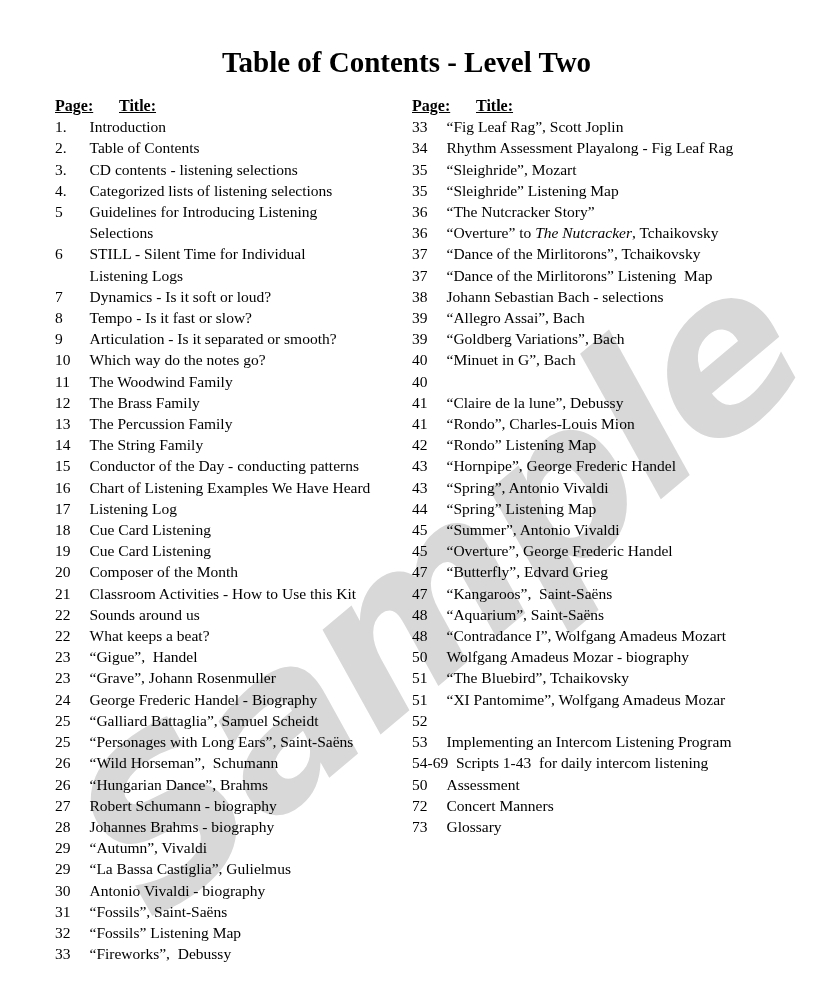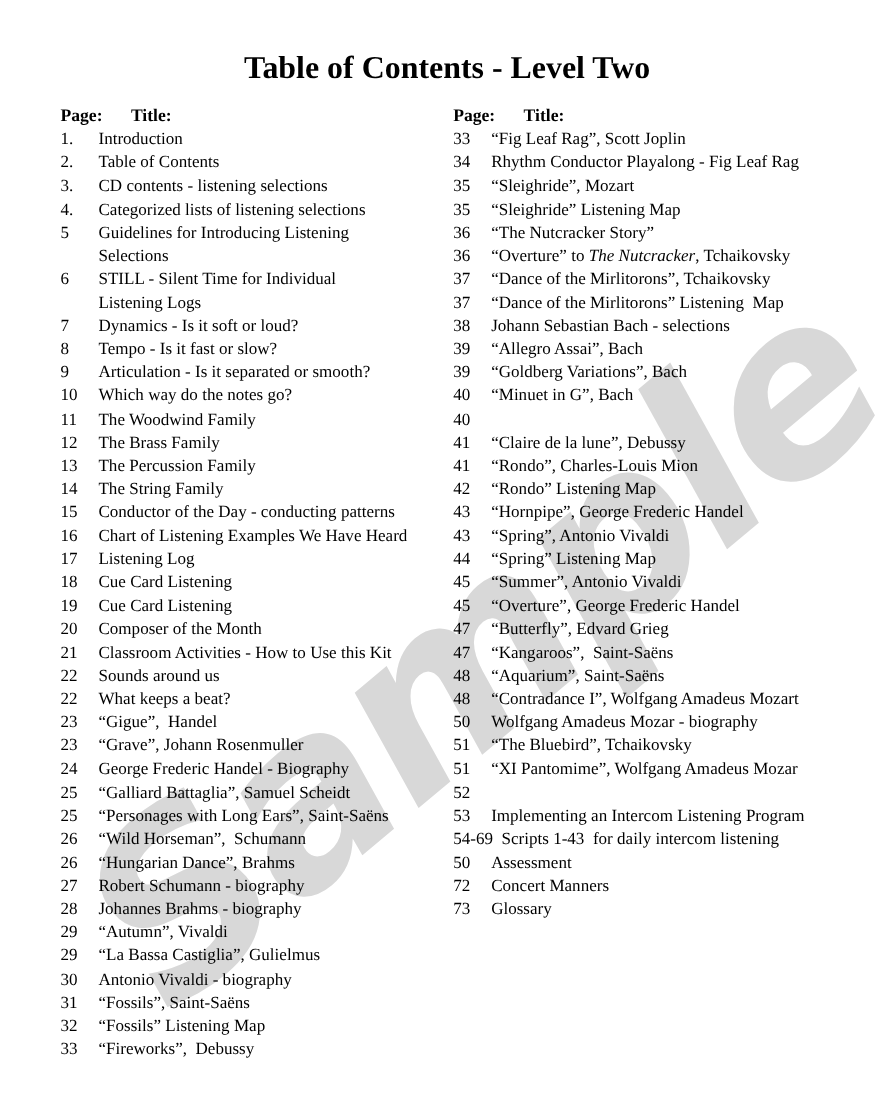--- a/index.html
+++ b/index.html
@@ -54,20 +54,21 @@
     width: 357px;
   }
   .col-right {
     flex: 1 1 auto;
     min-width: 0;
   }
   .col-header {
     display: flex;
     font-weight: bold;
     font-size: 16px;
+    text-decoration: underline;
   }
   .col-header .page-label {
     flex: 0 0 auto;
     width: 64px;
   }
   .row {
     display: flex;
     align-items: flex-start;
   }
   .num {
@@ -260,21 +261,21 @@
           <span class="page-label">Page:</span>
           <span class="title-label">Title:</span>
         </div>
         <div class="entries">
             <div class="row">
               <span class="num">33</span>
               <span class="titletext">“Fig Leaf Rag”, Scott Joplin</span>
             </div>
             <div class="row">
               <span class="num">34</span>
-              <span class="titletext">Rhythm Conductor Playalong - Fig Leaf Rag</span>
+              <span class="titletext">Rhythm Assessment Playalong - Fig Leaf Rag</span>
             </div>
             <div class="row">
               <span class="num">35</span>
               <span class="titletext">“Sleighride”, Mozart</span>
             </div>
             <div class="row">
               <span class="num">35</span>
               <span class="titletext">“Sleighride” Listening Map</span>
             </div>
             <div class="row">

